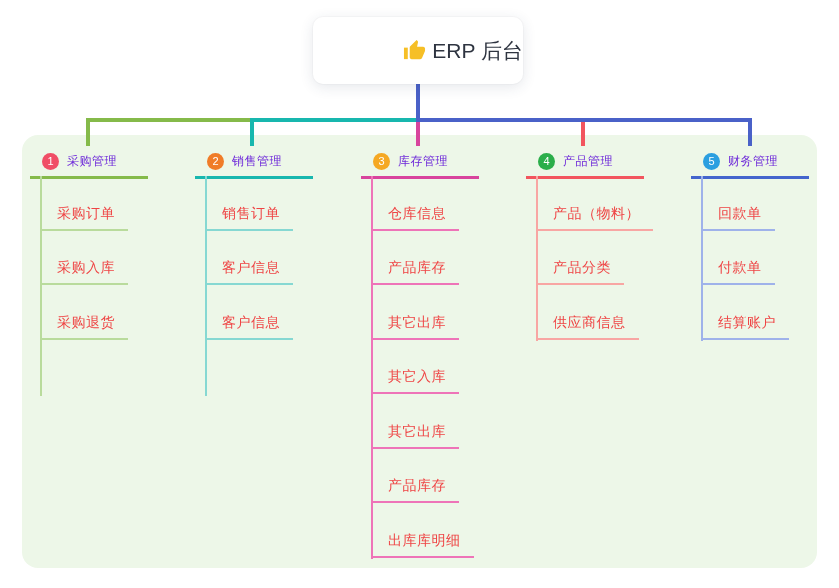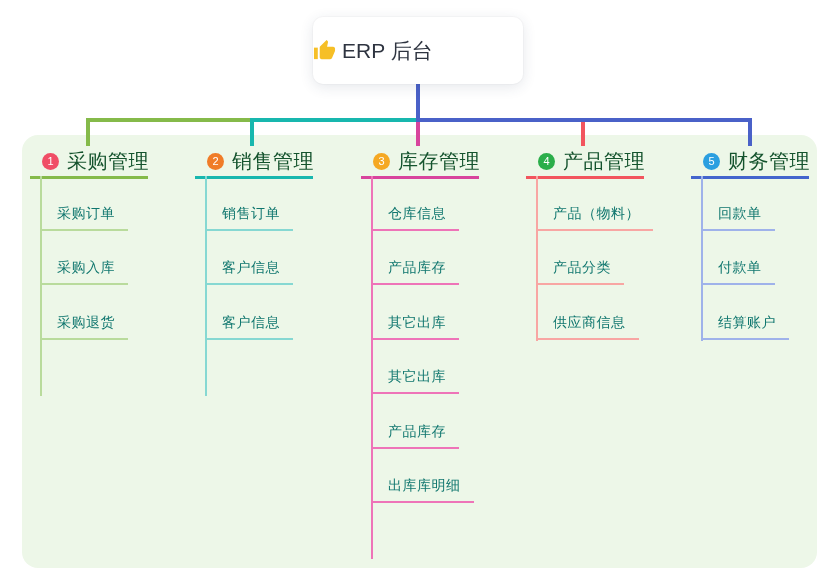--- a/index.html
+++ b/index.html
@@ -7,21 +7,21 @@
   .stage{position:relative;width:839px;height:588px;background:#ffffff;overflow:hidden;}
 
   
   .panel{position:absolute;left:22px;top:135px;width:795px;height:433px;
          background:#edf7e8;border-radius:16px;}
 
   
   .root-card{position:absolute;left:313px;top:17px;width:210px;height:67px;
              background:#ffffff;border-radius:10px;
              box-shadow:0 3px 14px rgba(40,60,90,.12), 0 0 0 1px rgba(0,0,0,.02);
-             display:flex;align-items:center;justify-content:flex-start;gap:6px;
+             display:flex;align-items:center;justify-content:flex-end;gap:6px;
              font-size:21px;font-weight:500;color:#2e3440;}
   .root-card .thumb{display:flex;align-items:center;}
 
   
   .ln{position:absolute;}
   .root-v{left:416px;top:84px;width:4px;height:34px;background:#4a61c8;}
   .h-green{left:86px;top:118px;width:168px;height:4px;background:#85ba4a;}
   .h-teal{left:252px;top:118px;width:166px;height:4px;background:#18b7ae;}
   .h-blue{left:416px;top:118px;width:336px;height:4px;background:#4a61c8;}
   .d-green{left:86px;top:118px;width:4px;height:28px;background:#85ba4a;}
@@ -30,28 +30,28 @@
   .d-red{left:581px;top:122px;width:4px;height:24px;background:#f2555e;}
   .d-blue{left:748px;top:118px;width:4px;height:28px;background:#4a61c8;}
 
   
   .branch{position:absolute;top:145px;width:150px;}
   .b0{left:30px;}  .b1{left:195px;}  .b2{left:361px;}  .b3{left:526px;}  .b4{left:691px;}
 
   .bh{display:flex;align-items:center;gap:8px;padding-left:12px;height:26px;margin-top:3px;}
   .badge{width:17px;height:17px;border-radius:50%;color:#ffffff;font-size:11px;line-height:17px;
          text-align:center;flex:0 0 17px;}
-  .blabel{font-size:20px;font-weight:500;color:#14532d;letter-spacing:.5px;}
+  .blabel{font-size:12px;font-weight:500;color:#6d28d9;letter-spacing:.5px;}
 
   .bu{position:absolute;left:0;top:31px;width:118px;height:3px;}
   .bv{position:absolute;left:10px;top:31px;width:2px;}
 
   .items{position:absolute;left:10px;top:31px;display:flex;flex-direction:column;align-items:flex-start;}
   .item{box-sizing:border-box;height:54.5px;display:flex;align-items:flex-end;
-        padding:0 13px 6px 17px;font-size:14px;color:#0f766e;letter-spacing:.5px;white-space:nowrap;}
+        padding:0 13px 6px 17px;font-size:14px;color:#ef4444;letter-spacing:.5px;white-space:nowrap;}
 
   
   .b0 .badge{background:#f04e66;} .b0 .bu{background:#85ba4a;} .b0 .bv{background:#b9db9c;} .b0 .item{border-bottom:2px solid #b9db9c;}
   .b1 .badge{background:#f07c28;} .b1 .bu{background:#18b7ae;} .b1 .bv{background:#86d8d2;} .b1 .item{border-bottom:2px solid #86d8d2;}
   .b2 .badge{background:#f5a823;} .b2 .bu{background:#d8449d;} .b2 .bv{background:#ee74b8;} .b2 .item{border-bottom:2px solid #ee74b8;align-items:flex-end;}
   .b3 .badge{background:#2bae4a;} .b3 .bu{background:#f2555e;} .b3 .bv{background:#f8a6a3;} .b3 .item{border-bottom:2px solid #f8a6a3;}
   .b4 .badge{background:#2b9fe0;} .b4 .bu{background:#4465cd;} .b4 .bv{background:#9fb2ea;} .b4 .item{border-bottom:2px solid #9fb2ea;}
 
   .b0 .bv,.b1 .bv{height:220px;}
   .b2 .bv{height:383px;}
@@ -135,20 +135,23 @@
       <div class="item">
           <span>仓库信息</span>
         </div>
       <div class="item">
           <span>产品库存</span>
         </div>
       <div class="item">
           <span>其它出库</span>
         </div>
       <div class="item">
+          <span>其它入库</span>
+        </div>
+      <div class="item">
           <span>其它出库</span>
         </div>
       <div class="item">
           <span>产品库存</span>
         </div>
       <div class="item">
           <span>出库库明细</span>
         </div>
     </div>
   </div>

